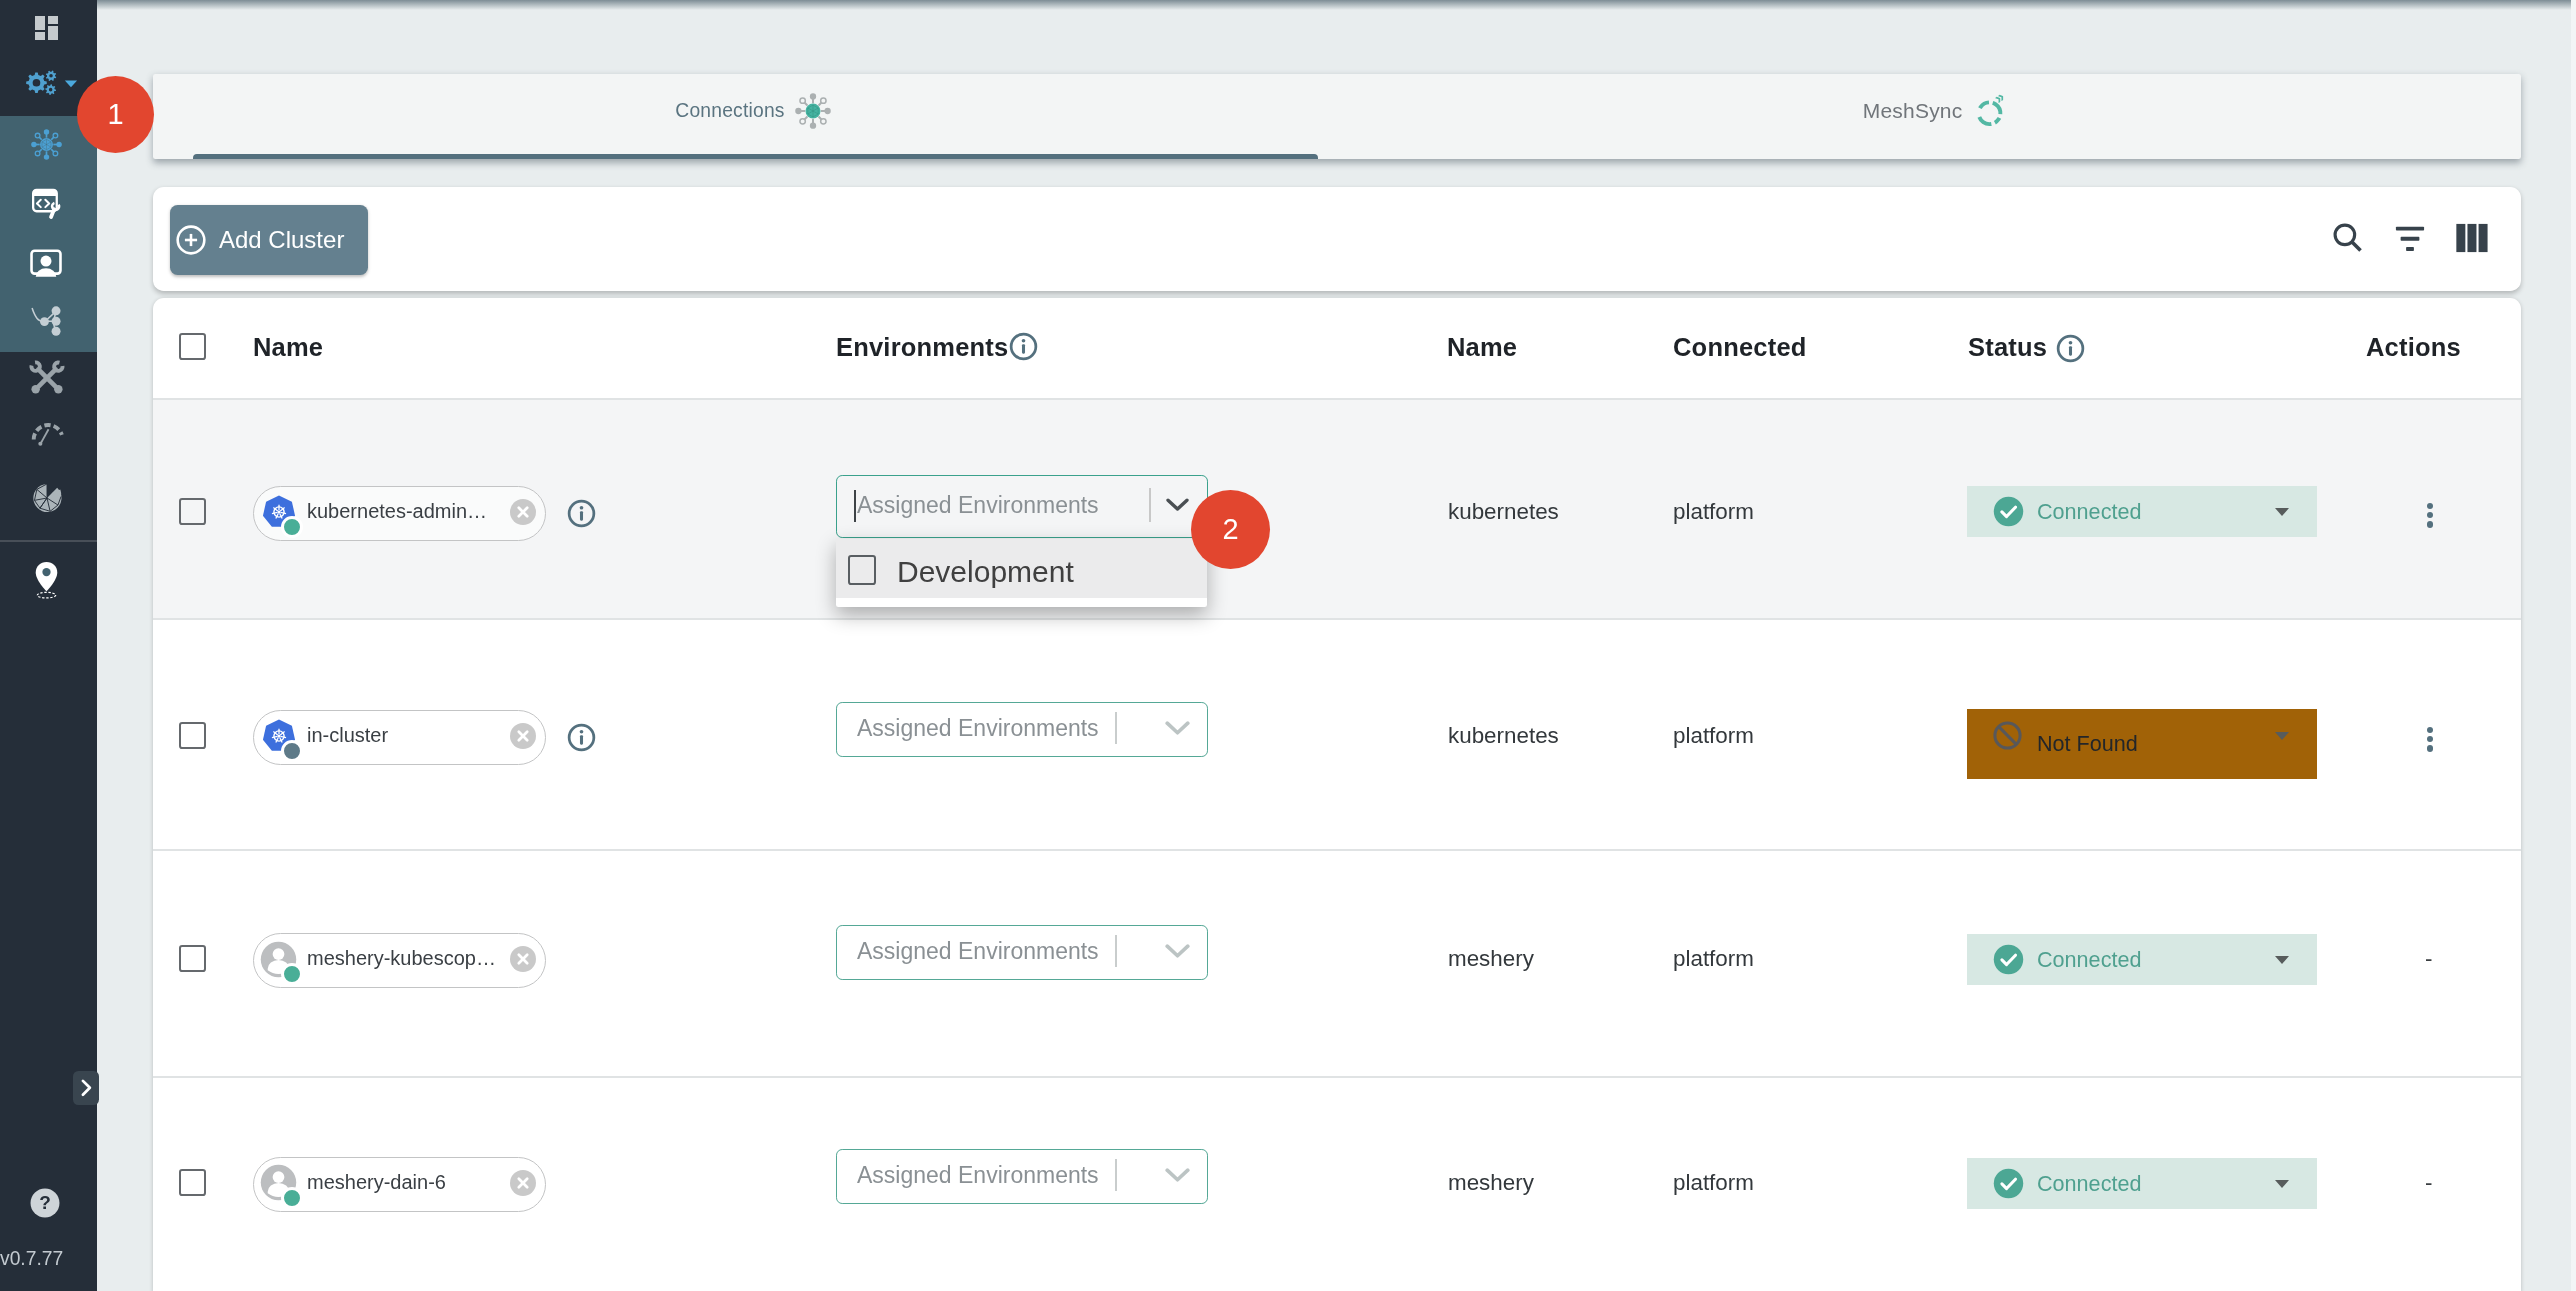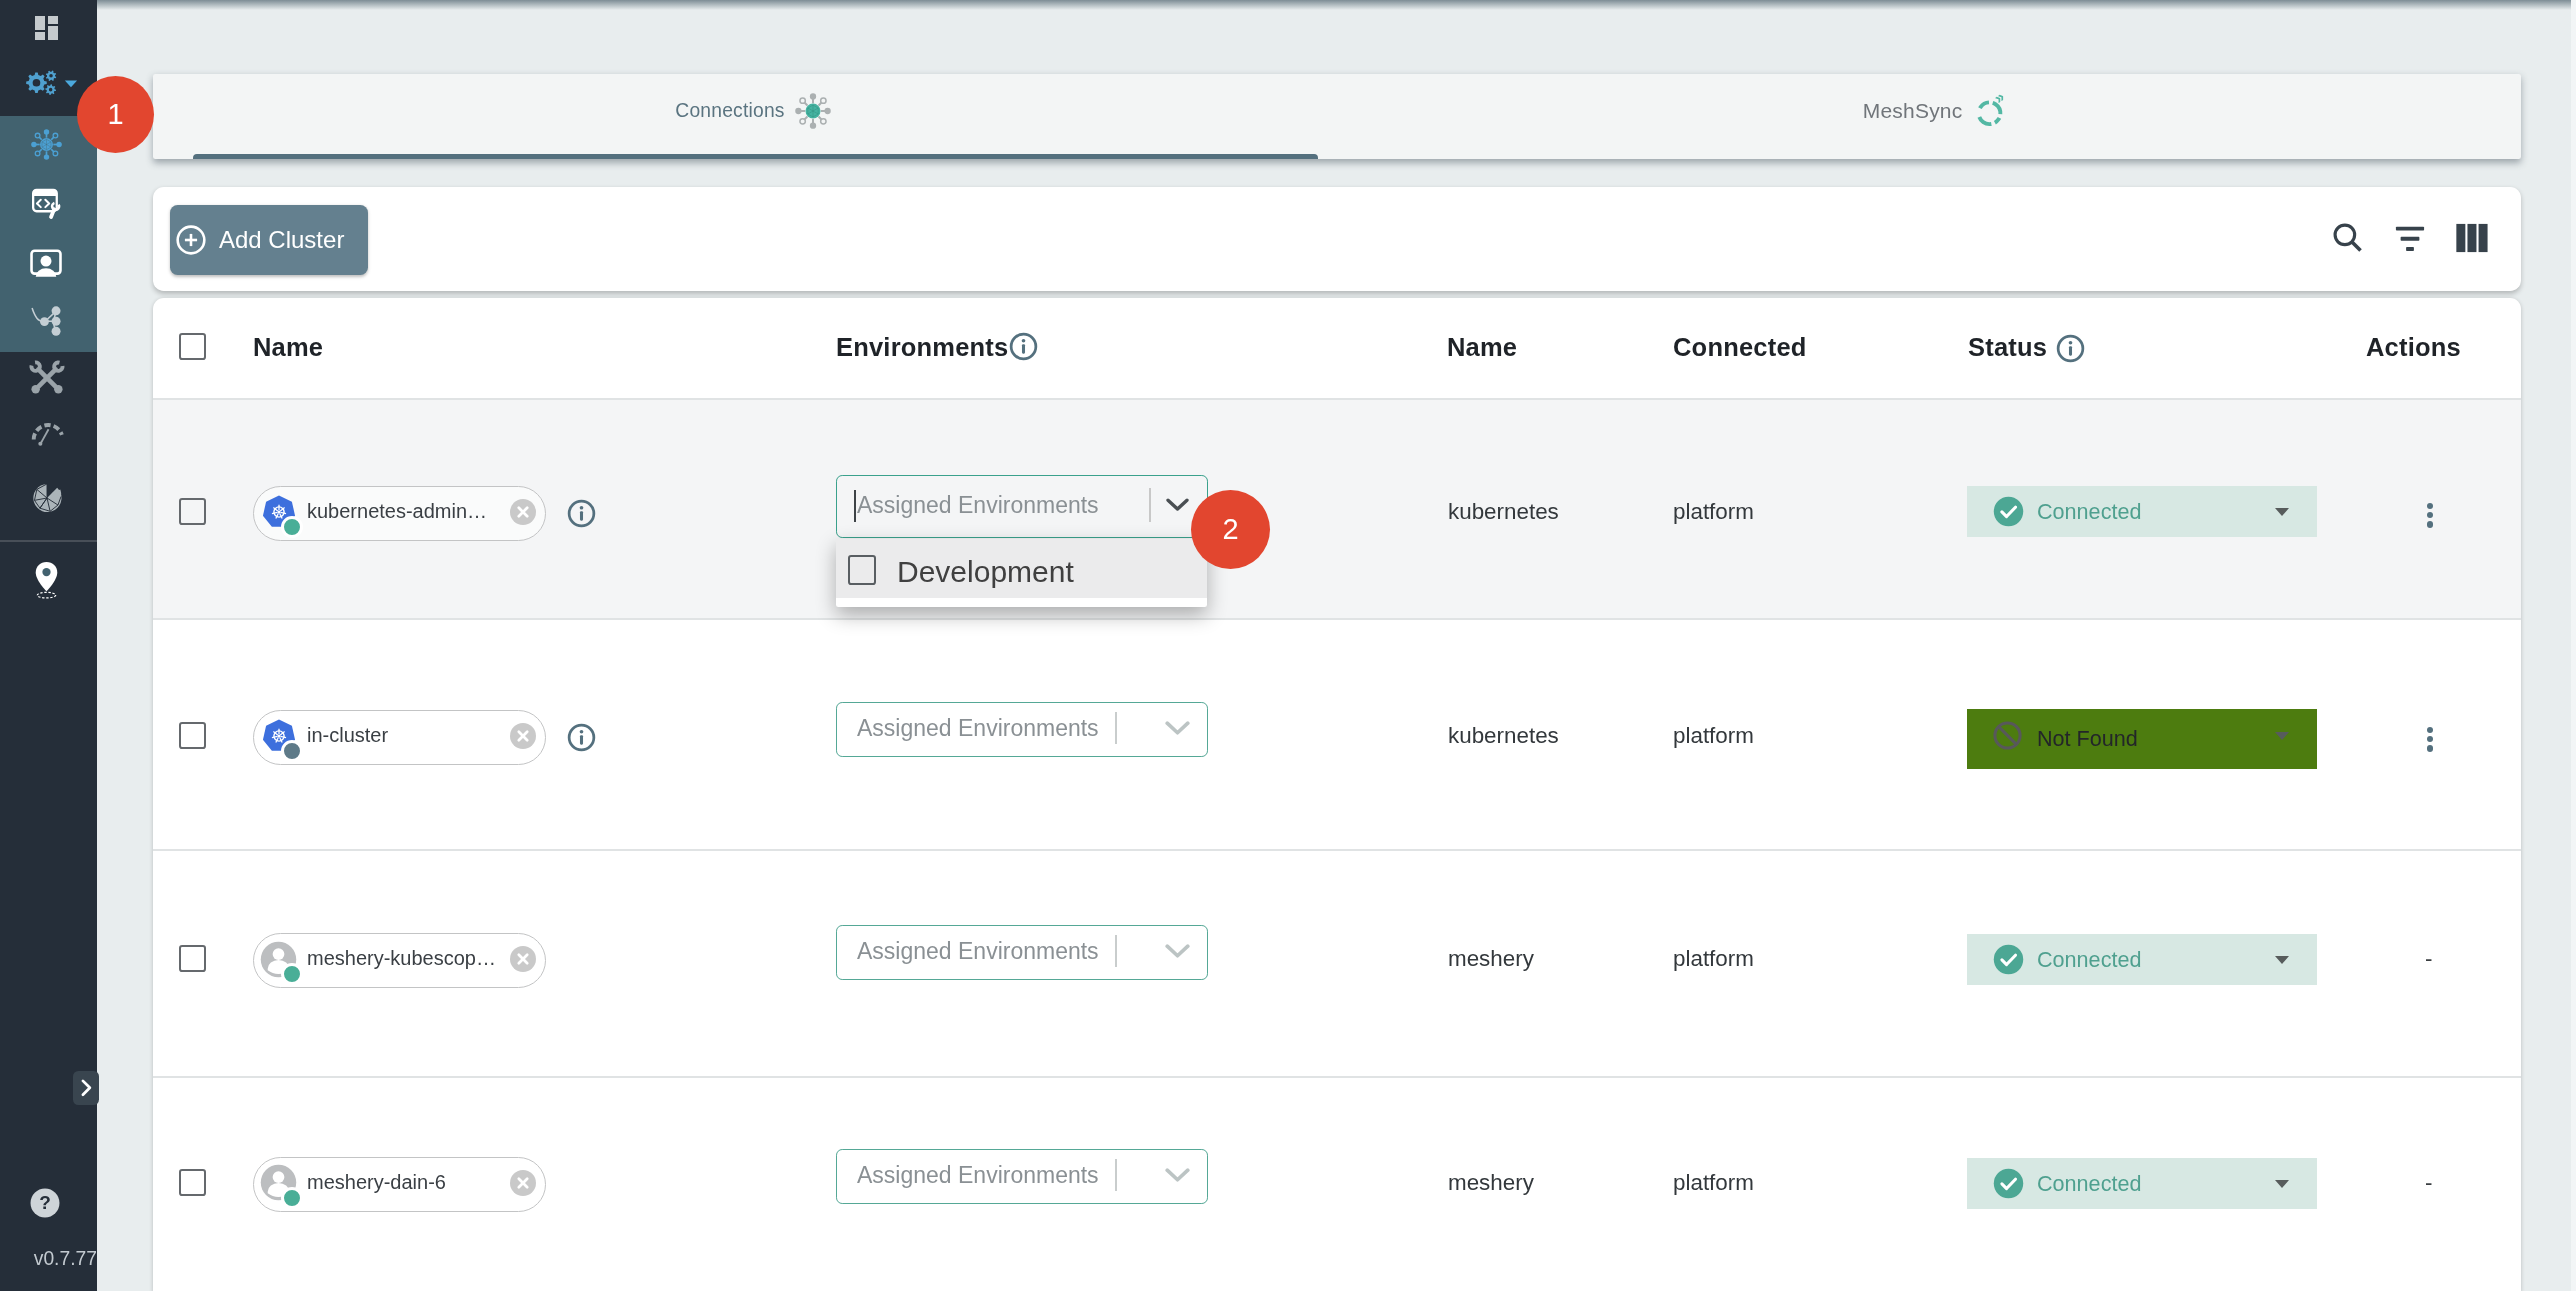--- a/index.html
+++ b/index.html
@@ -114,21 +114,21 @@
 <ellipse cx="24" cy="47" rx="12" ry="3.6" fill="none" stroke="#fff" stroke-width="1.6" stroke-dasharray="3 2.2"></ellipse>
 </svg>
 <div class="abs" style="left:73px;top:1071px;width:25.5px;height:34px;background:#39454F;border-radius:5.4px"></div>
 <svg class="abs" style="left:76px;top:1077px" width="20" height="21.6" viewBox="0 0 26 28">
 <path d="M9 5 L18 14 L9 23" fill="none" stroke="#fff" stroke-width="3.6" stroke-linecap="round" stroke-linejoin="round"></path>
   </svg>
 <svg class="abs" style="left:28.6px;top:1187px" width="32" height="32" viewBox="0 0 42 42">
 <circle cx="21" cy="21" r="19" fill="#CED4D8"></circle>
 <text x="21" y="29" font-size="25" font-weight="bold" fill="#252E39" text-anchor="middle" font-family="Liberation Sans">?</text>
 </svg>
-<div class="abs" style="left:0;top:1248px;width:97px;text-align:right;font-size:19.3px;color:#C3CAD0">v0.7.77</div>
+<div class="abs" style="left:0;top:1248px;width:97px;text-align:left;font-size:19.3px;color:#C3CAD0">v0.7.77</div>
 <div class="card" style="left:153px;top:74px;width:2368px;height:85px;background:#F3F5F5;border-radius:2.3px;box-shadow:0 3.9px 7px rgba(55,70,80,.42)"></div>
 <div class="abs" style="left:161px;top:68px;width:1184px;height:85px;display:flex;align-items:center;justify-content:center;gap:10px">
     <span style="font-size:19.3px;color:#5A7480;letter-spacing:0.2px">Connections</span>
     <svg width="36" height="36" viewBox="0 0 48 48">
       <line x1="34.5" y1="24.0" x2="40.5" y2="24.0" stroke="#ABB0B1" stroke-width="2.6"></line>
       <line x1="31.4" y1="31.4" x2="35.7" y2="35.7" stroke="#ABB0B1" stroke-width="2.6"></line>
       <line x1="24.0" y1="34.5" x2="24.0" y2="40.5" stroke="#ABB0B1" stroke-width="2.6"></line>
       <line x1="16.6" y1="31.4" x2="12.3" y2="35.7" stroke="#ABB0B1" stroke-width="2.6"></line>
       <line x1="13.5" y1="24.0" x2="7.5" y2="24.0" stroke="#ABB0B1" stroke-width="2.6"></line>
       <line x1="16.6" y1="16.6" x2="12.3" y2="12.3" stroke="#ABB0B1" stroke-width="2.6"></line>
@@ -290,21 +290,21 @@
 <div class="sel" style="top:702px;height:53px;border:1.5px solid #55A896"></div>
 <div class="abs" style="left:857px;top:702px;height:53px;display:flex;align-items:center">
     <span style="font-size:23px;color:#8A9094">Assigned Environments</span>
   </div>
 <div class="abs" style="left:1115px;top:712px;width:1.5px;height:32px;background:#C9CDCD"></div>
 <svg class="abs" style="left:1165px;top:721px" width="25" height="14.7" viewBox="0 0 34 20">
     <path d="M3 3 L17 16 L31 3" fill="none" stroke="#BCC4C4" stroke-width="5" stroke-linecap="round" stroke-linejoin="round"></path>
   </svg>
 <div class="cell" style="left:1448px;top:723px">kubernetes</div>
 <div class="cell" style="left:1673px;top:723px">platform</div>
-<div class="schip" style="top:709px;height:60px;background:#4d7c0f">
+<div class="schip" style="top:709px;height:70px;background:#a16207">
     <svg style="position:absolute;left:25.5px;top:12.4px" width="29" height="29" viewBox="0 0 38 38">
       <circle cx="19" cy="19" r="16.5" fill="none" stroke="#58585A" stroke-width="4"></circle>
       <line x1="7.8" y1="7.8" x2="30.2" y2="30.2" stroke="#58585A" stroke-width="4"></line>
     </svg>
     <span class="schiptext" style="color:#232629">Not Found</span>
     <div class="tri" style="left:308px;top:23px"></div>
   </div>
 <div class="kebab" style="top:730px;height:31px">
     <div class="kdot" style="top:-3.1px"></div>
     <div class="kdot" style="top:6.2px"></div>

